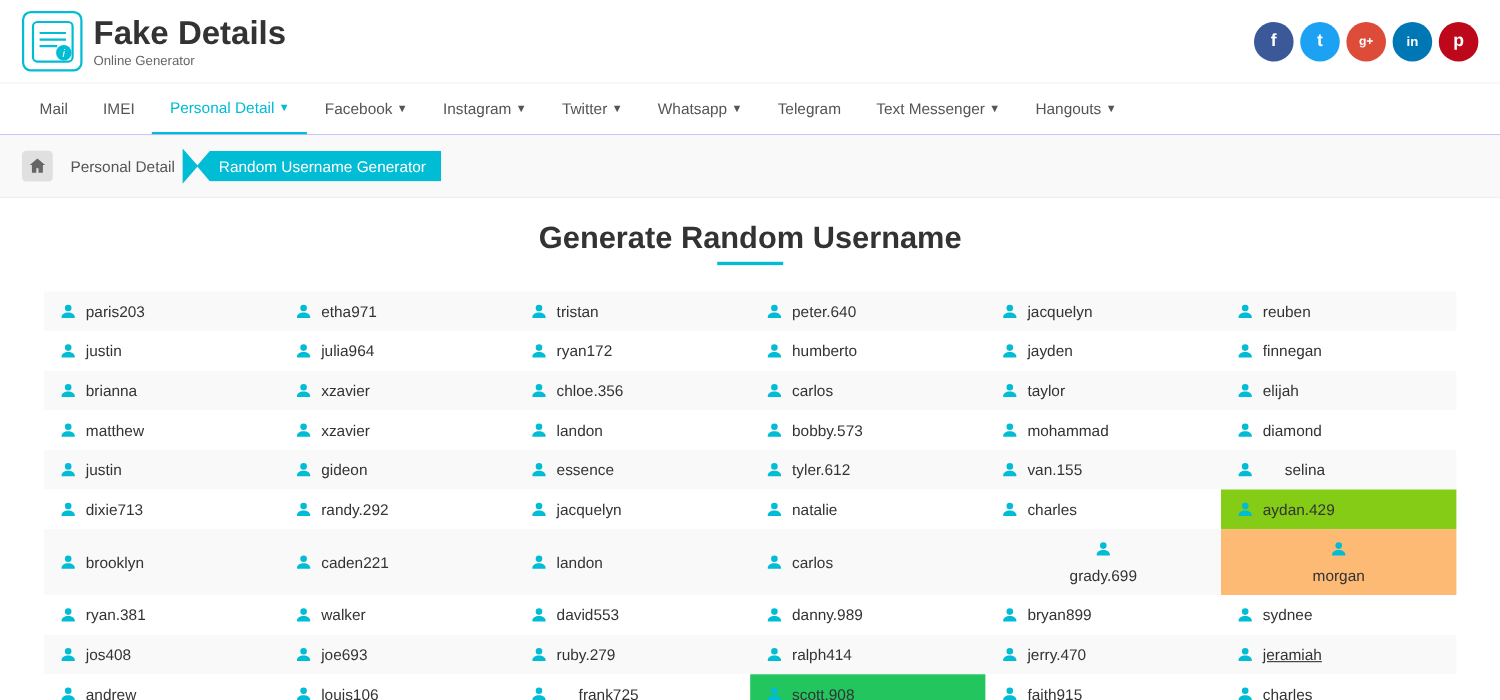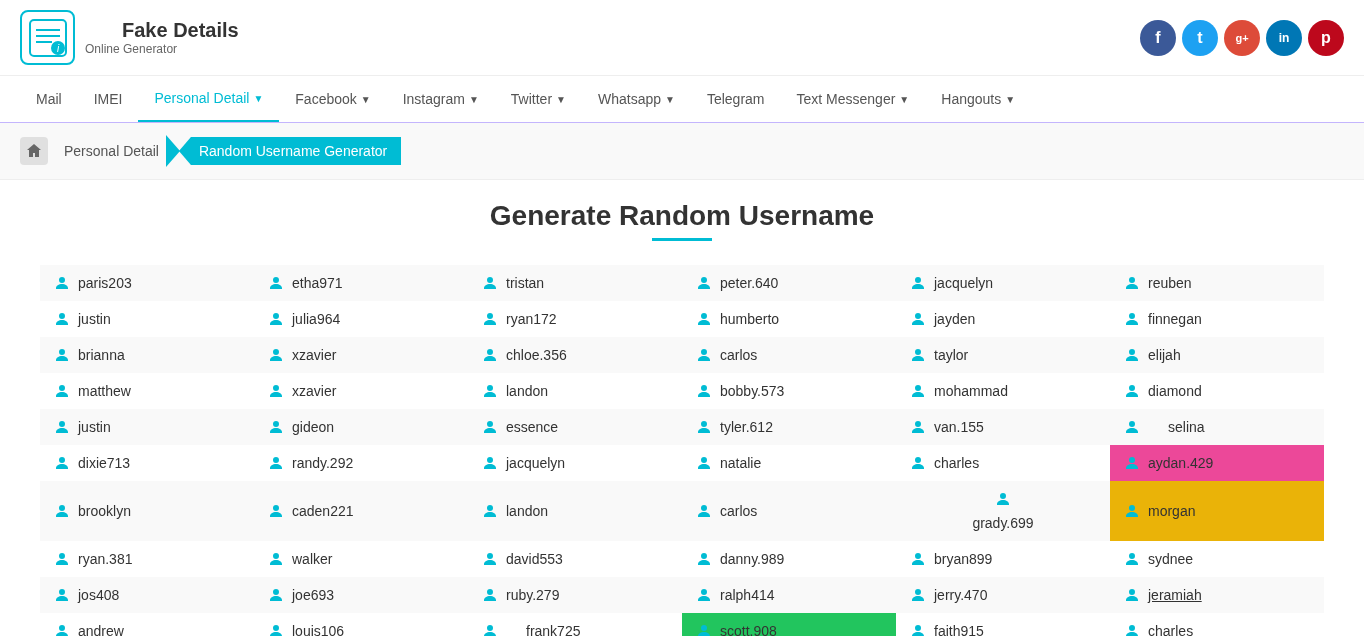--- a/index.html
+++ b/index.html
@@ -23,21 +23,21 @@
       height: 55px;
       border: 2px solid #00bcd4;
       border-radius: 8px;
       display: flex;
       align-items: center;
       justify-content: center;
       position: relative;
     }
     .logo-icon svg { width: 40px; height: 40px; }
     .logo-text-area { display: flex; flex-direction: column; }
-    .logo-title { font-size: 20px; font-weight: bold; color: #333; margin-left: 37px; }
+    .logo-title { font-size: 30px; font-weight: bold; color: #333; }
     .logo-subtitle { font-size: 12px; color: #666; }
 
     .social-icons { display: flex; gap: 6px; align-items: center; }
     .social-icon {
       width: 36px; height: 36px; border-radius: 50%;
       display: flex; align-items: center; justify-content: center;
       color: white; font-size: 16px; font-weight: bold; cursor: pointer;
     }
 
     
@@ -396,21 +396,21 @@
       <path d="M8 8a3 3 0 1 0 0-6 3 3 0 0 0 0 6zm0 1c-3.3 0-6 1.8-6 4v1h12v-1c0-2.2-2.7-4-6-4z"></path>
     </svg>
     <span>natalie</span>
   </div>
       <div class="username-cell" style="background: rgb(255, 255, 255);">
     <svg class="user-icon-svg" width="16" height="16" viewBox="0 0 16 16" fill="#00bcd4">
       <path d="M8 8a3 3 0 1 0 0-6 3 3 0 0 0 0 6zm0 1c-3.3 0-6 1.8-6 4v1h12v-1c0-2.2-2.7-4-6-4z"></path>
     </svg>
     <span>charles</span>
   </div>
-      <div class="username-cell" style="background: #ec4899;">
+      <div class="username-cell" style="background: #84cc16;">
     <svg class="user-icon-svg" width="16" height="16" viewBox="0 0 16 16" fill="#00bcd4">
       <path d="M8 8a3 3 0 1 0 0-6 3 3 0 0 0 0 6zm0 1c-3.3 0-6 1.8-6 4v1h12v-1c0-2.2-2.7-4-6-4z"></path>
     </svg>
     <span>aydan.429</span>
   </div>
       <div class="username-cell" style="background: rgb(249, 249, 249);">
     <svg class="user-icon-svg" width="16" height="16" viewBox="0 0 16 16" fill="#00bcd4">
       <path d="M8 8a3 3 0 1 0 0-6 3 3 0 0 0 0 6zm0 1c-3.3 0-6 1.8-6 4v1h12v-1c0-2.2-2.7-4-6-4z"></path>
     </svg>
     <span>brooklyn</span>
@@ -432,21 +432,21 @@
       <path d="M8 8a3 3 0 1 0 0-6 3 3 0 0 0 0 6zm0 1c-3.3 0-6 1.8-6 4v1h12v-1c0-2.2-2.7-4-6-4z"></path>
     </svg>
     <span>carlos</span>
   </div>
       <div class="username-cell" style="background: rgb(249, 249, 249); flex-direction: column;">
     <svg class="user-icon-svg" width="16" height="16" viewBox="0 0 16 16" fill="#00bcd4">
       <path d="M8 8a3 3 0 1 0 0-6 3 3 0 0 0 0 6zm0 1c-3.3 0-6 1.8-6 4v1h12v-1c0-2.2-2.7-4-6-4z"></path>
     </svg>
     <span>grady.699</span>
   </div>
-      <div class="username-cell" style="background: #eab308;">
+      <div class="username-cell" style="background: #fdba74; flex-direction: column;">
     <svg class="user-icon-svg" width="16" height="16" viewBox="0 0 16 16" fill="#00bcd4">
       <path d="M8 8a3 3 0 1 0 0-6 3 3 0 0 0 0 6zm0 1c-3.3 0-6 1.8-6 4v1h12v-1c0-2.2-2.7-4-6-4z"></path>
     </svg>
     <span>morgan</span>
   </div>
       <div class="username-cell" style="background: rgb(255, 255, 255);">
     <svg class="user-icon-svg" width="16" height="16" viewBox="0 0 16 16" fill="#00bcd4">
       <path d="M8 8a3 3 0 1 0 0-6 3 3 0 0 0 0 6zm0 1c-3.3 0-6 1.8-6 4v1h12v-1c0-2.2-2.7-4-6-4z"></path>
     </svg>
     <span>ryan.381</span>

